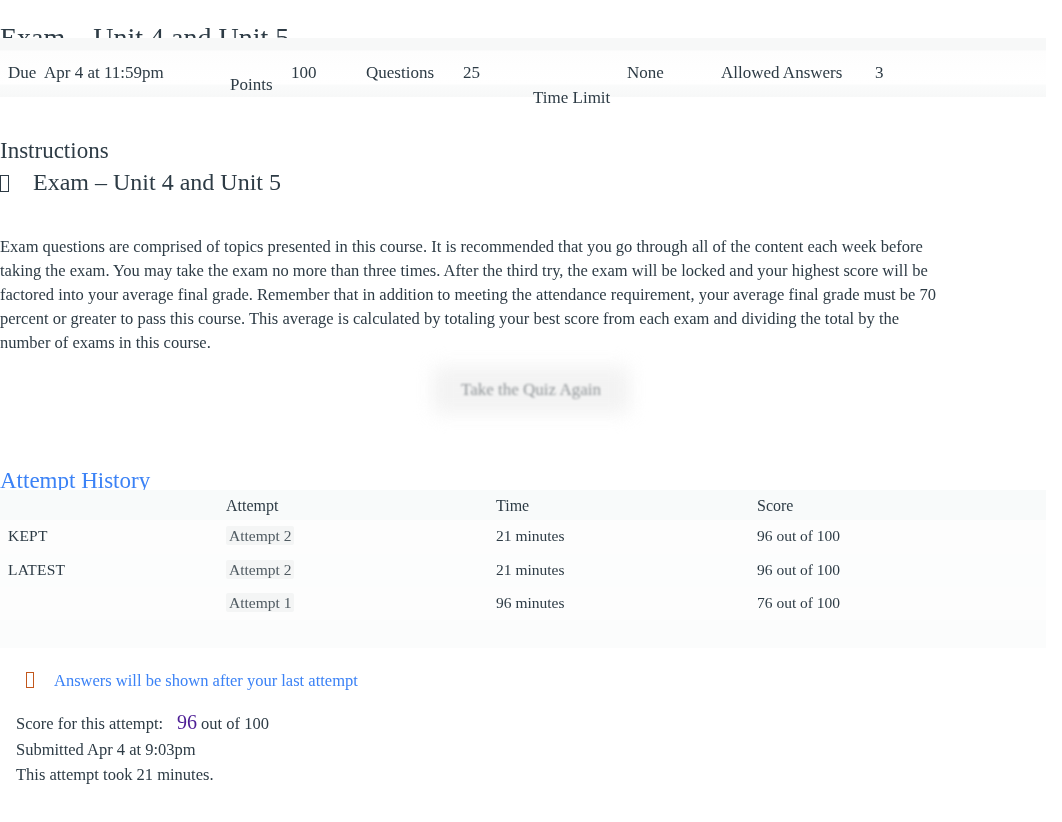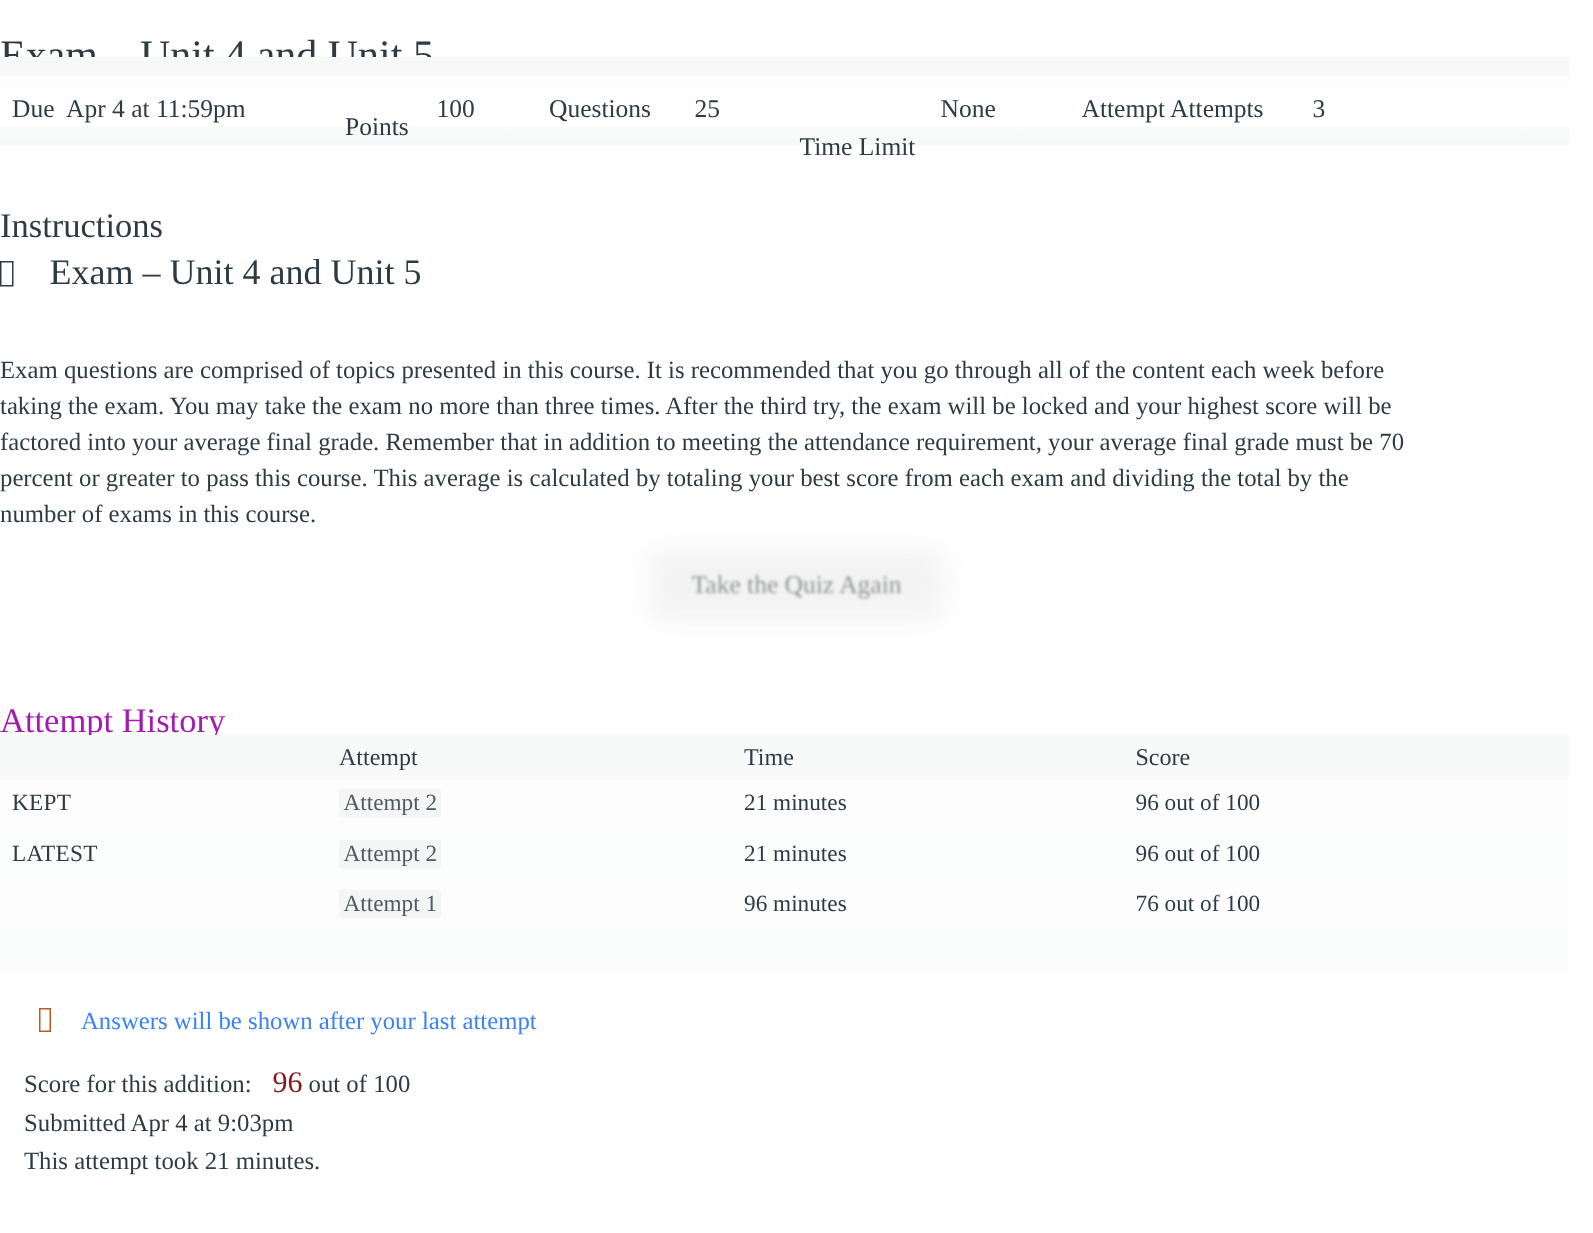--- a/index.html
+++ b/index.html
@@ -138,21 +138,21 @@
   }
 
   
   .attempt-history-heading {
     position: absolute;
     left: 0px;
     top: 447px;
     font-size: 23px;
     font-weight: normal;
     line-height: 30px;
-    color: #a21caf;
+    color: #3b82f6;
   }
 
   .attempt-table {
     position: absolute;
     left: 0px;
     top: 490px;
     width: 1046px;
     height: 158px;
   }
   .att-band {
@@ -225,41 +225,41 @@
     position: absolute;
     left: 16px;
     top: 710px;
     font-size: 16.5px;
     line-height: 25.6px;
     color: #2d3b45;
   }
   .score-line { white-space: nowrap; }
   .score-big {
     font-size: 20px;
-    color: #7f1d1d;
+    color: #4c1d95;
     margin: 12px 4px 0 14px;
   }
   .score-outof { color: #2d3b45; }
 </style>
 </head>
 <body>
 
 <h1 class="quiz-title">Exam – Unit 4 and Unit 5</h1>
 
 <div class="quiz-header-band"></div>
 <div class="quiz-header-row">
   <span class="hdr-label" style="left:8px;">Due</span>
   <span class="hdr-value" style="left:44px;">Apr 4 at 11:59pm</span>
   <span class="hdr-label" style="left:230px;margin-top:12px;">Points</span>
   <span class="hdr-value" style="left:291px;">100</span>
   <span class="hdr-label" style="left:366px;">Questions</span>
   <span class="hdr-value" style="left:463px;">25</span>
   <span class="hdr-label" style="left:533px;margin-top:25px;">Time Limit</span>
   <span class="hdr-value" style="left:627px;">None</span>
-  <span class="hdr-label" style="left:721px;">Attempt Attempts</span>
+  <span class="hdr-label" style="left:721px;">Allowed Answers</span>
   <span class="hdr-value" style="left:875px;">3</span>
 </div>
 
 <h2 class="instructions-heading">Instructions</h2>
 
 <div class="instructions-subheading">
   <span class="tofu"></span><span class="subheading-text">Exam – Unit 4 and Unit 5</span>
 </div>
 
 <p class="instructions-body">Exam questions are comprised of topics presented in this course. It is recommended that you go through all of the content each week before taking the exam. You may take the exam no more than three times. After the third try, the exam will be locked and your highest score will be factored into your average final grade. Remember that in addition to meeting the attendance requirement, your average final grade must be 70 percent or greater to pass this course. This average is calculated by totaling your best score from each exam and dividing the total by the number of exams in this course.</p>
@@ -297,17 +297,17 @@
   <span class="att-cell col-time" style="top:103px;">96 minutes</span>
   <span class="att-cell col-score" style="top:103px;">76 out of 100</span>
 </div>
 
 <div class="notice">
   <span class="tofu-orange"></span><span class="notice-text">Answers will be shown after your last attempt</span>
 </div>
 
 <div class="score-summary">
   <div class="score-line">
-    <span>Score for this addition:</span><span class="score-big">96</span><span class="score-outof">out of 100</span>
+    <span>Score for this attempt:</span><span class="score-big">96</span><span class="score-outof">out of 100</span>
   </div>
   <div class="score-line">Submitted Apr 4 at 9:03pm</div>
   <div class="score-line">This attempt took 21 minutes.</div>
 </div>
 
 </body></html>

